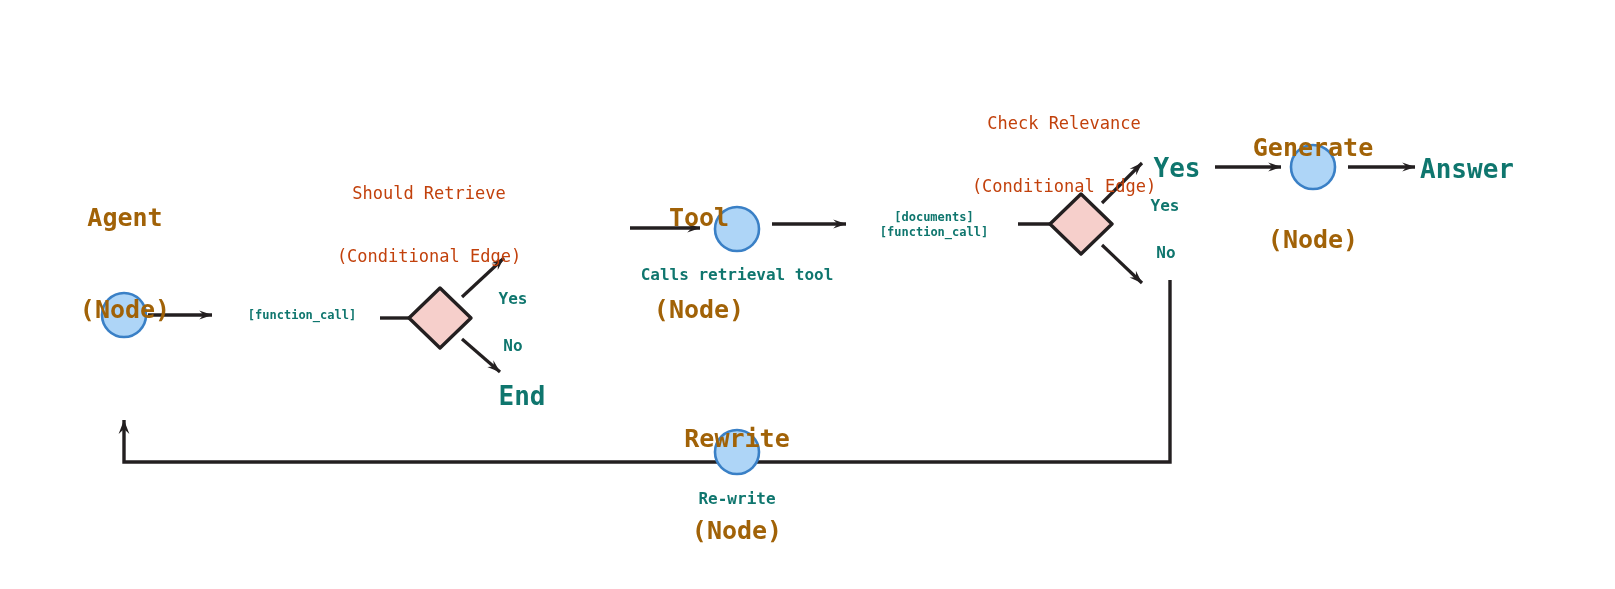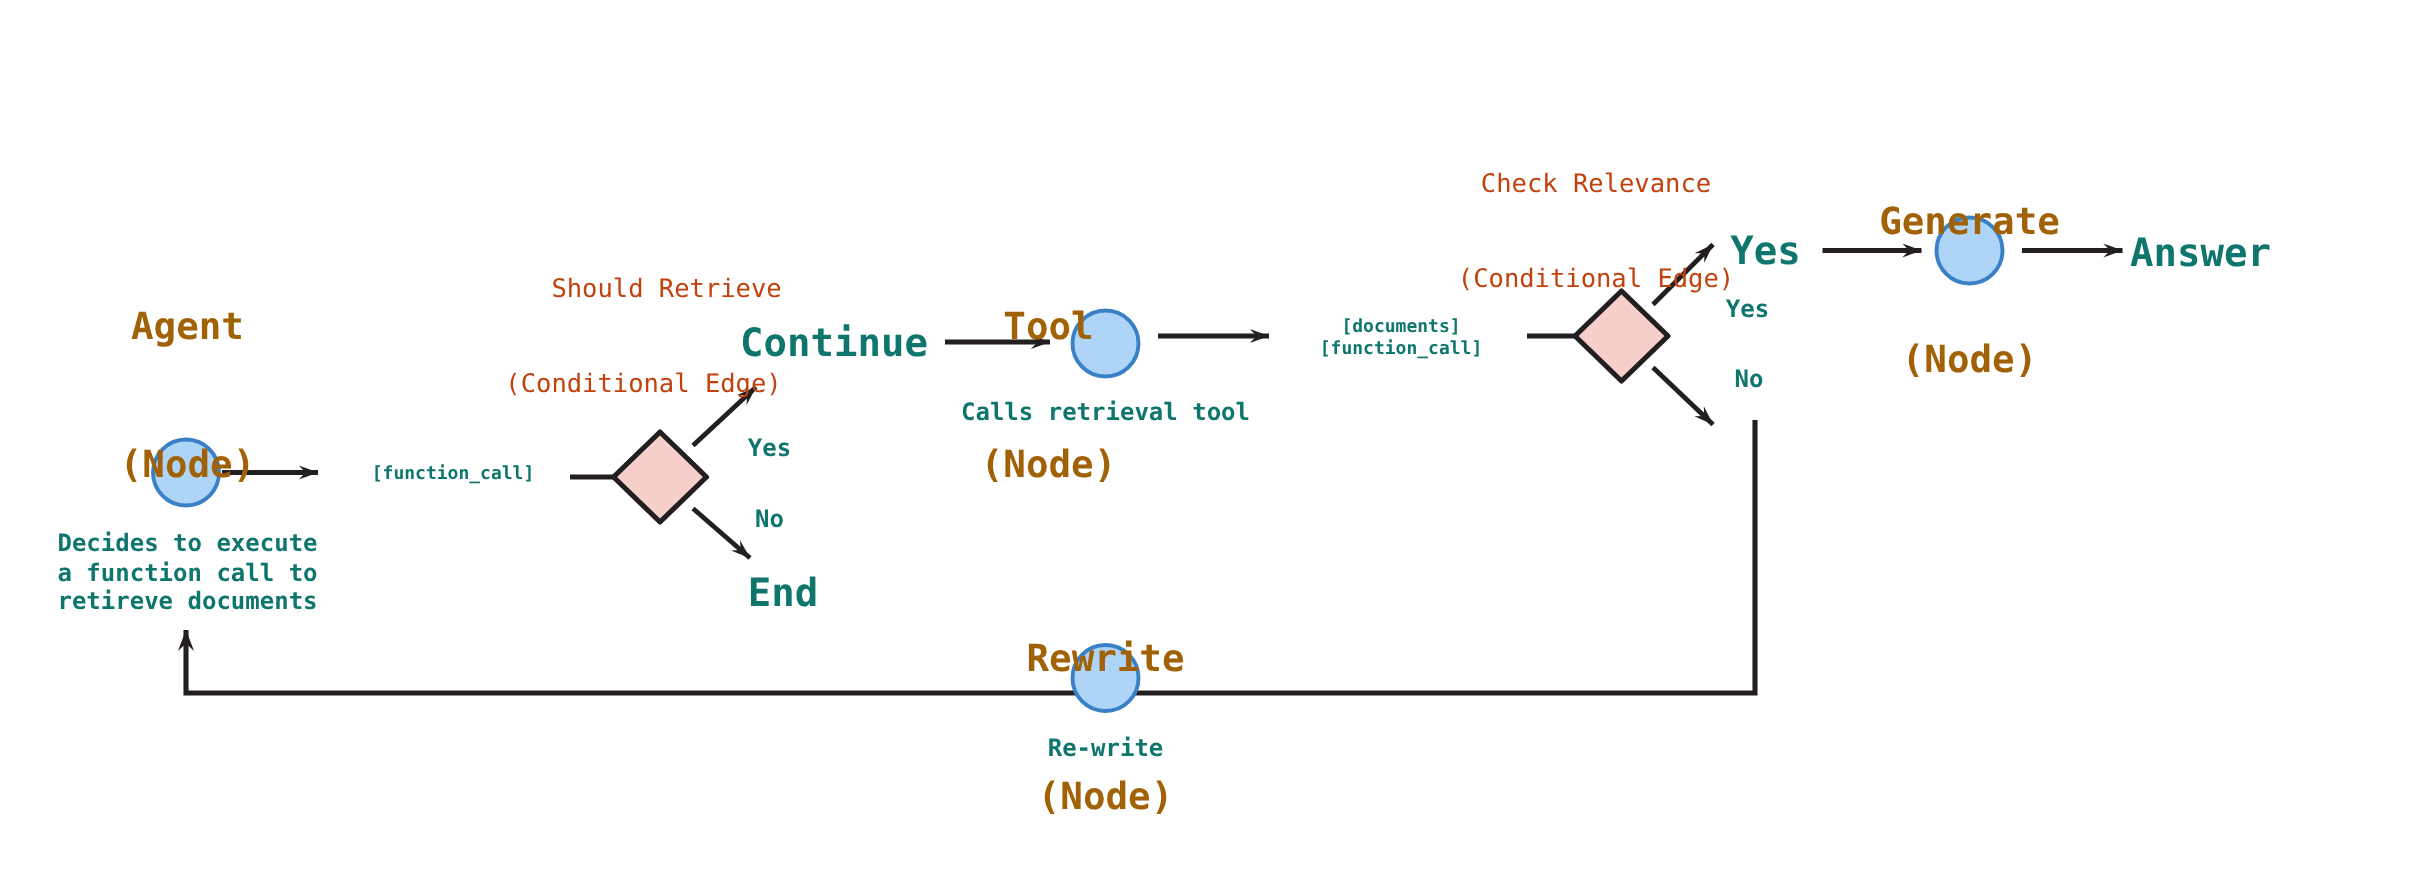--- a/index.html
+++ b/index.html
@@ -103,21 +103,21 @@
 
     <path d="M440,288 L471,318 L440,348 L409,318 Z" fill="#f6cfcb" stroke="#231f20" stroke-width="3.4" stroke-linejoin="round"></path>
     <path d="M1081,194 L1112,224 L1081,254 L1050,224 Z" fill="#f6cfcb" stroke="#231f20" stroke-width="3.4" stroke-linejoin="round"></path>
   </svg>
 
   <div class="lbl node-title ctr" style="left:125px; top:142px;">
     <div>Agent</div>
     <div>(Node)</div>
   </div>
 
-  <div class="lbl edge-title ctr" style="left:429px; top:142px;text-align:right;">
+  <div class="lbl edge-title ctr" style="left:429px; top:142px;">
     <div>Should Retrieve</div>
     <div>(Conditional Edge)</div>
   </div>
 
   <div class="lbl node-title ctr" style="left:699px; top:142px;">
     <div>Tool</div>
     <div>(Node)</div>
   </div>
 
   <div class="lbl edge-title ctr" style="left:1064px; top:72px;">
@@ -128,31 +128,27 @@
   <div class="lbl node-title ctr" style="left:1313px; top:72px;">
     <div>Generate</div>
     <div>(Node)</div>
   </div>
 
   <div class="lbl node-title ctr" style="left:737px; top:363px;">
     <div>Rewrite</div>
     <div>(Node)</div>
   </div>
 
-  <div class="lbl small-lbl ctr" style="left:125px; top:352px;">Decides to execute
-a function call to
-retireve documents</div>
 
   <div class="lbl small-lbl ctr" style="left:737px; top:265px;">Calls retrieval tool</div>
 
   <div class="lbl small-lbl ctr" style="left:737px; top:489px;">Re-write</div>
 
   <div class="lbl mid-lbl ctr" style="left:302px; top:308px;">[function_call]</div>
 
-  <div class="lbl big-lbl ctr" style="left:556px; top:214px;">Continue</div>
 
   <div class="lbl small-lbl ctr" style="left:513px; top:289px;">Yes</div>
 
   <div class="lbl small-lbl ctr" style="left:513px; top:336px;">No</div>
 
   <div class="lbl big-lbl ctr" style="left:522px; top:381px;">End</div>
 
   <div class="lbl mid-lbl ctr" style="left:934px; top:210px;">[documents]
 [function_call]</div>
 

